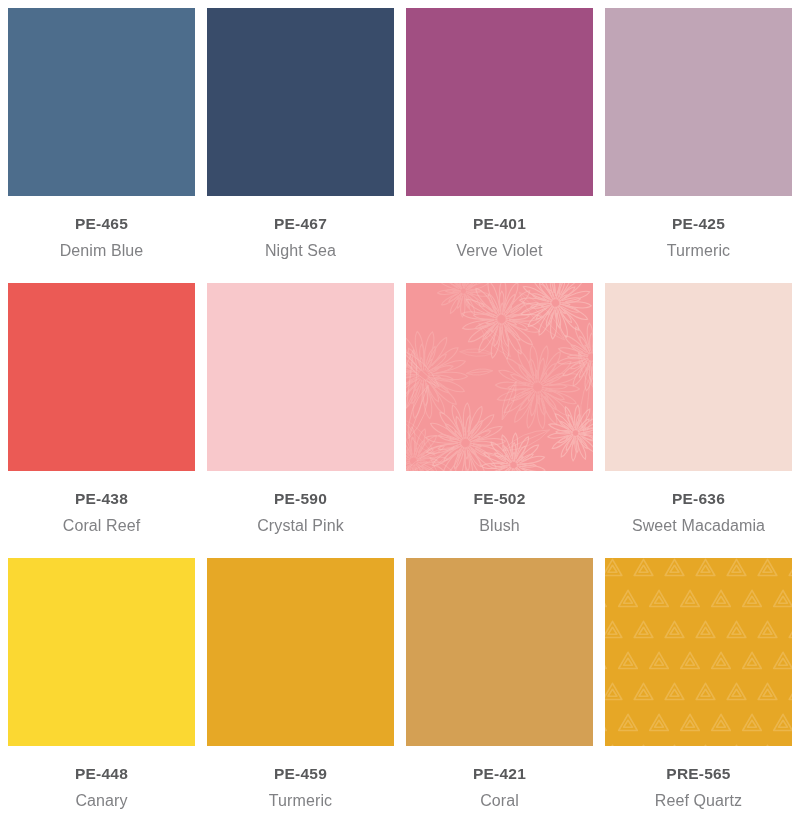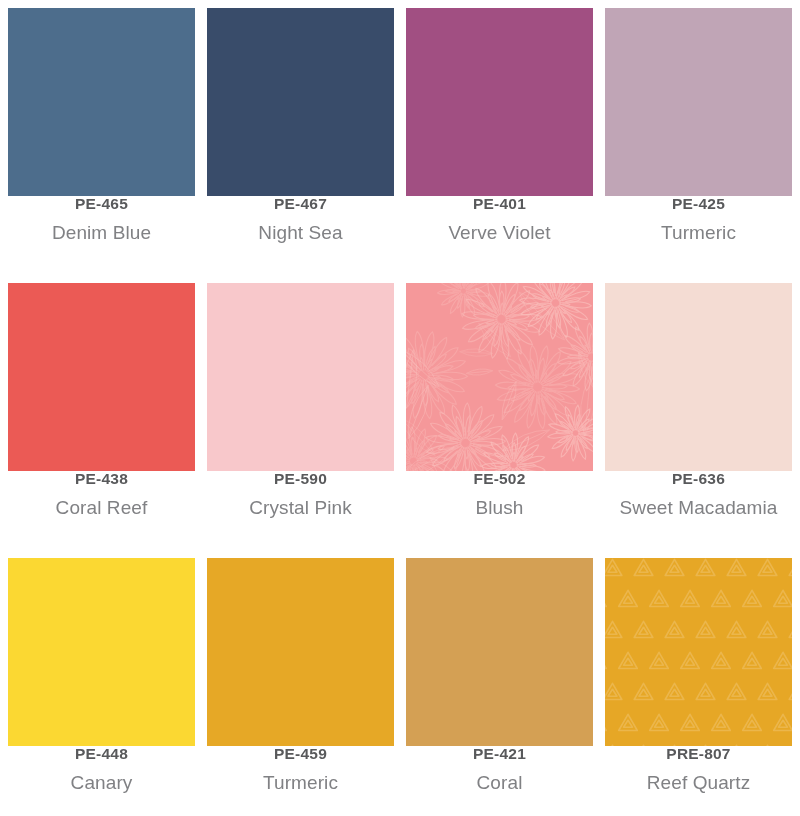--- a/index.html
+++ b/index.html
@@ -33,36 +33,37 @@
 
   .swatch-chip {
     width: 100%;
     height: 188px;
     position: relative;
     overflow: hidden;
     flex: 0 0 auto;
   }
 
   .swatch-caption {
+    padding-top: 20px;
     text-align: center;
     line-height: 1.0;
   }
 
   .swatch-code {
     display: block;
     font-size: 15.5px;
     font-weight: bold;
     color: #58595b;
     letter-spacing: 0.2px;
     margin-bottom: 11px;
   }
 
   .swatch-name {
     display: block;
-    font-size: 19px;
+    font-size: 16px;
     font-weight: normal;
     color: #808184;
     letter-spacing: 0.1px;
     white-space: nowrap;
   }
 
   
   .texture-layer {
     position: absolute;
     top: 0; left: 0;
@@ -884,17 +885,17 @@
               <path d="M163,193.3 L167.5,200.2 L158.5,200.2 Z"></path>
             </g>
             <g fill="none" stroke="#edb953" stroke-width="1.6" stroke-linejoin="round" opacity="0.85">
               <path d="M194,187.3 L203.3,203.5 L184.7,203.5 Z"></path>
               <path d="M194,193.3 L198.5,200.2 L189.5,200.2 Z"></path>
             </g>
           </svg>
         </div>
       </div>
       <div class="swatch-caption">
-        <span class="swatch-code">PRE-807</span>
+        <span class="swatch-code">PRE-565</span>
         <span class="swatch-name">Reef Quartz</span>
       </div>
     </div>
   </div>
 
 </body></html>

